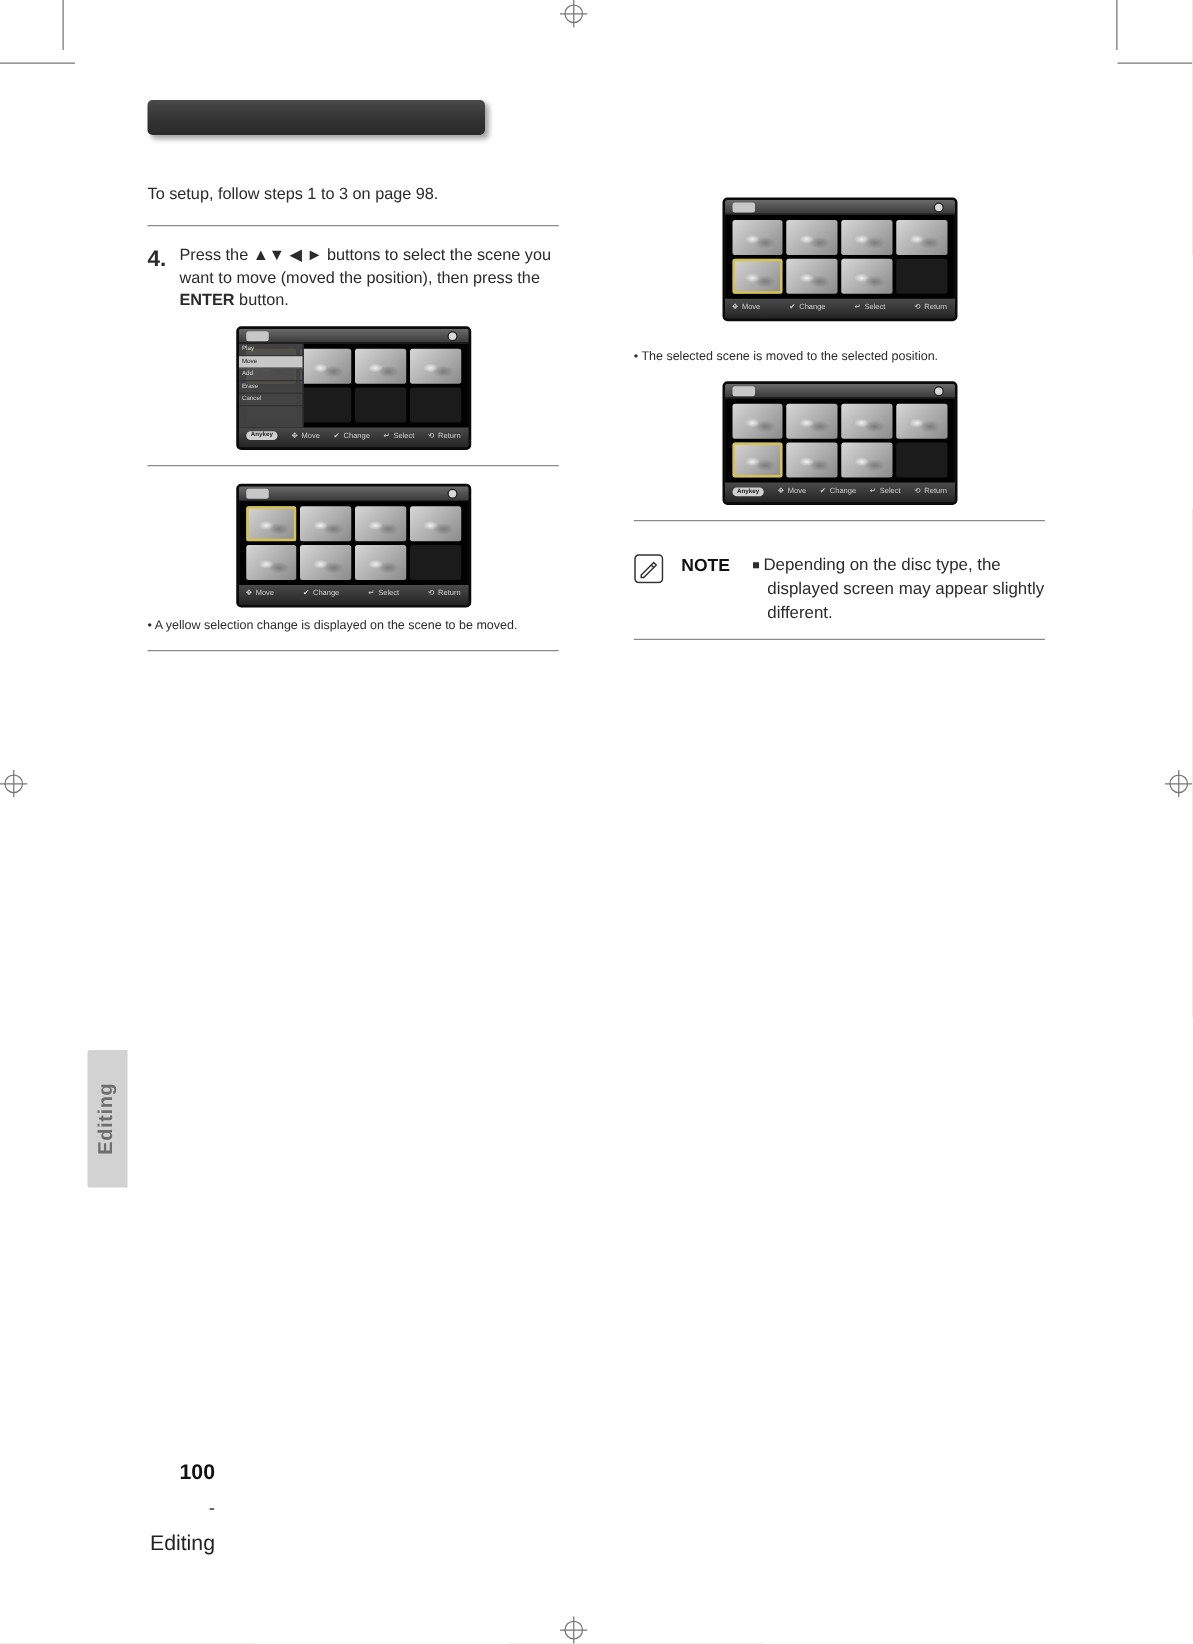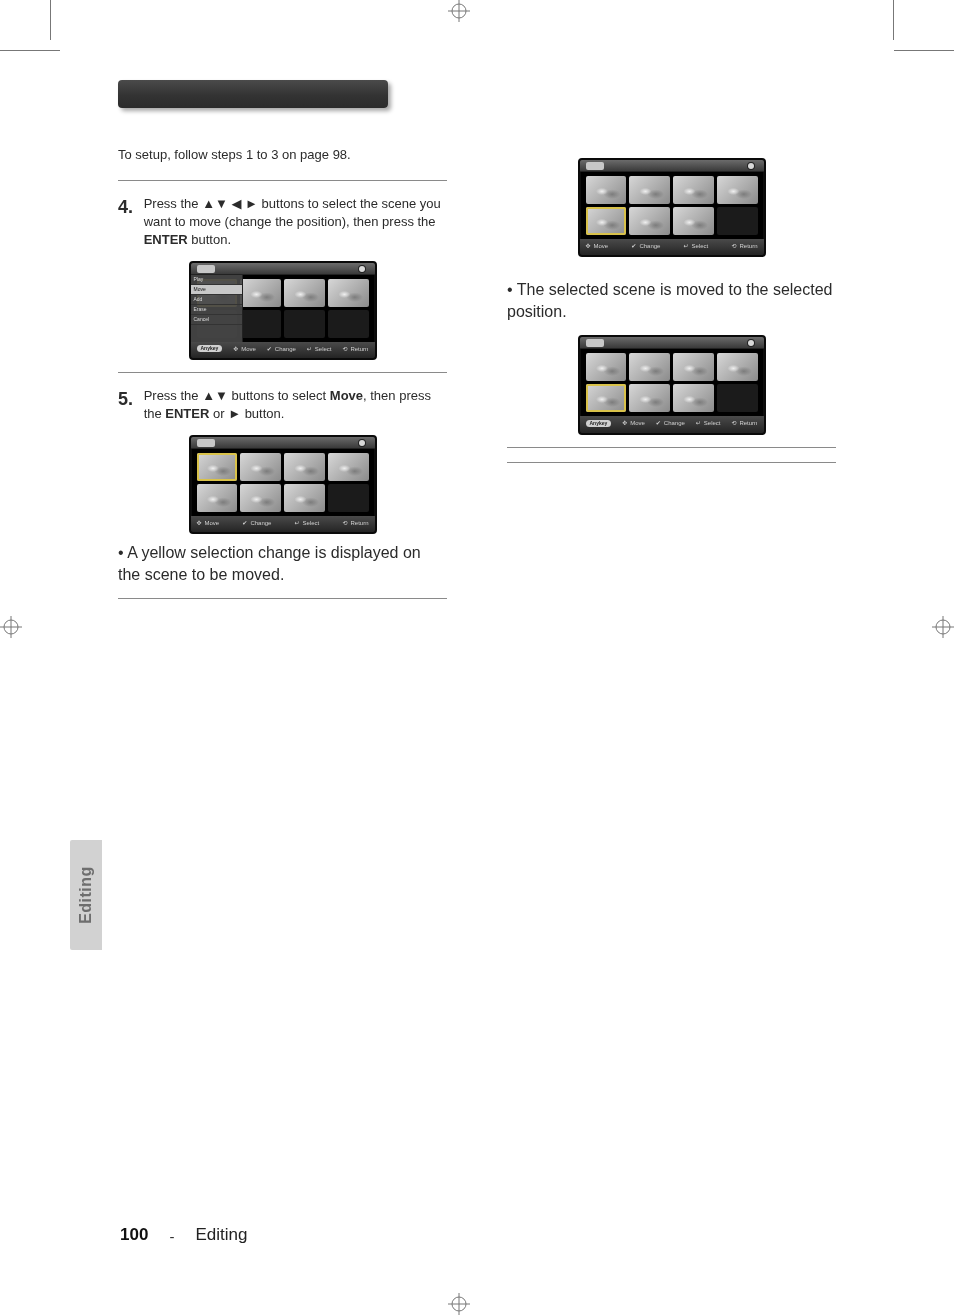--- a/index.html
+++ b/index.html
@@ -184,21 +184,21 @@
     font-size:5px;
     color:#ddd;
     padding:1px 3px;
     white-space:nowrap;
     overflow:hidden;
   }
   .ss-side-panel .row.sel { background:#c8c8c8; color:#111; }
 
   .sub-note {
     margin: 8px 0 0 0;
-    font-size:16px;
+    font-size:10px;
   }
   .sub-note::before {
     content:"• ";
   }
 
   .note-box {
     display:flex;
     align-items:flex-start;
     gap:14px;
     margin-top:26px;
@@ -245,23 +245,24 @@
     letter-spacing:.5px;
   }
 
   
   .page-foot {
     position:absolute;
     left:120px;
     bottom:70px;
     display:flex;
     align-items:flex-end;
-    gap:21px;
+    gap:10px;
     font-size:16px;
     color:#222;
+    flex-direction:column;
   }
   .page-foot .pg {
     font-weight:700;
     font-size:17px;
     color:#111;
   }
   .page-foot .dash {
     color:#333;
     font-size:15px;
   }
@@ -320,21 +321,21 @@
 
       <div class="col">
 
         <div class="setup-line">To setup, follow steps 1 to 3 on page 98.</div>
 
         <hr class="rule">
 
         <div class="step">
           <span class="num">4.</span>
           <span class="body">
-            <span>Press the </span><span class="btn-glyph">▲▼ ◀ ►</span><span> buttons to select the scene you want to move (change the position), then press the </span><span class="bold-inline">ENTER</span><span> button.</span>
+            <span>Press the </span><span class="btn-glyph">▲▼ ◀ ►</span><span> buttons to select the scene you want to move (moved the position), then press the </span><span class="bold-inline">ENTER</span><span> button.</span>
           </span>
         </div>
 
         <div class="screenshot" style="position:relative">
           <div class="ss-top">
             <span class="left-chip"></span>
             <span class="dot title-dot"></span>
           </div>
           <div class="ss-body">
             <div class="thumb highlight"></div>
@@ -369,26 +370,20 @@
               </span>
             <span class="foot-item">
                 <span class="fic">⟲</span>
                 <span>Return</span>
               </span>
           </div>
         </div>
 
         <hr class="rule">
 
-        <div class="step">
-          <span class="num">5.</span>
-          <span class="body">
-            <span>Press the </span><span class="btn-glyph">▲▼</span><span> buttons to select </span><span class="bold-inline">Move</span><span>, then press the </span><span class="bold-inline">ENTER</span><span> or ► button.</span>
-          </span>
-        </div>
 
         <div class="screenshot" style="position:relative">
           <div class="ss-top">
             <span class="left-chip"></span>
             <span class="dot title-dot"></span>
           </div>
           <div class="ss-body">
             <div class="thumb highlight"></div>
             <div class="thumb"></div>
             <div class="thumb"></div>
@@ -494,20 +489,31 @@
               </span>
             <span class="foot-item">
                 <span class="fic">⟲</span>
                 <span>Return</span>
               </span>
           </div>
         </div>
 
         <hr class="rule">
 
+        <div class="note-box">
+          <span class="icon">
+            <svg viewBox="0 0 24 24">
+                <rect x="1" y="1" width="22" height="22" rx="3" fill="none" stroke="#333" stroke-width="1.2"></rect>
+                <path d="M6 17 L14 9 L16 11 L8 19 L6 19 Z" fill="none" stroke="#333" stroke-width="1.2"></path>
+                <path d="M14 9 L16 7 L18 9 L16 11" fill="none" stroke="#333" stroke-width="1.2"></path>
+              </svg>
+          </span>
+          <span class="label">NOTE</span>
+          <span class="text">Depending on the disc type, the displayed screen may appear slightly different.</span>
+        </div>
         <hr class="rule">
 
       </div>
     </div>
   </div>
 
   <div class="page-foot">
     <span class="pg">100</span>
     <span class="dash">-</span>
     <span class="lang">Editing</span>

